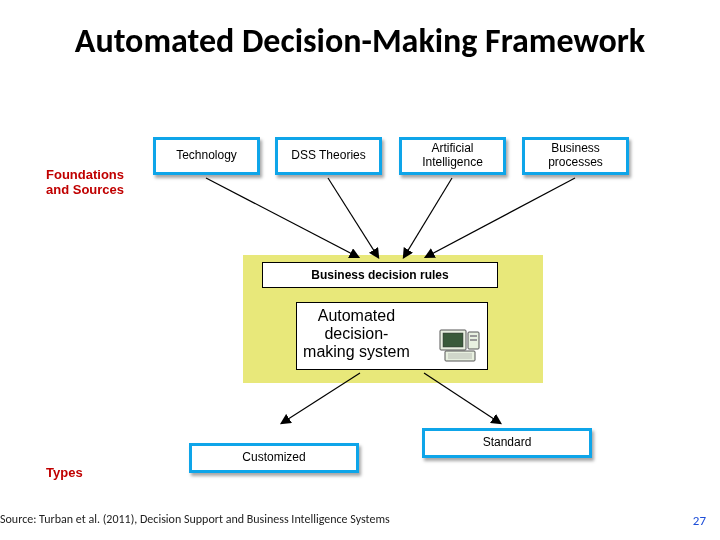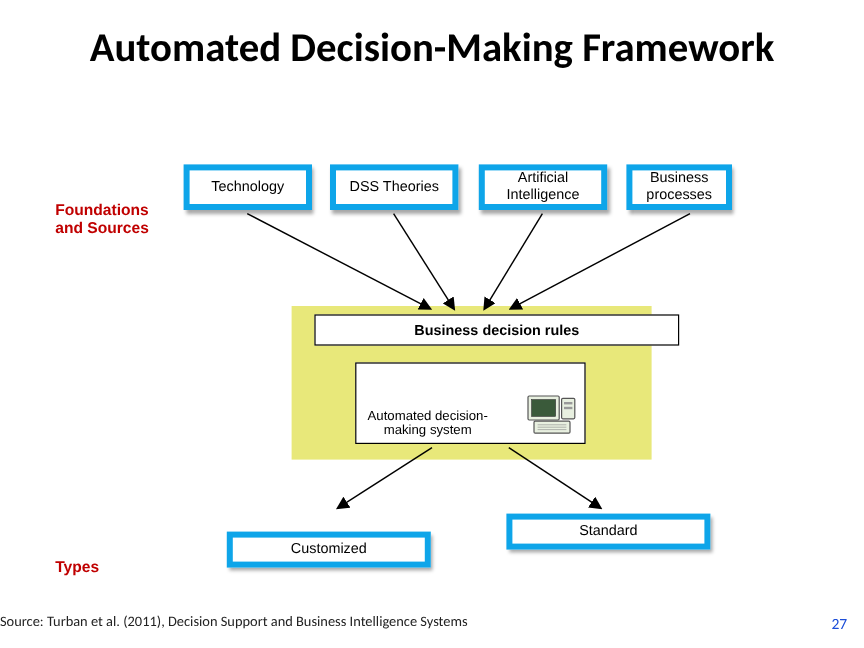--- a/index.html
+++ b/index.html
@@ -22,21 +22,21 @@
   }
   .canvas {
     position: absolute;
     left: 0; top: 0;
     width: 720px; height: 540px;
     pointer-events: none;
   }
   .box {
     position: absolute;
     background: #ffffff;
-    border: 5px solid #0ea5e9;
+    border: 3px solid #0ea5e9;
     box-shadow: 2px 3px 3px rgba(0,0,0,0.35);
     font-size: 12px;
     text-align: center;
     display: flex;
     align-items: center;
     justify-content: center;
     padding: 3px 4px;
     line-height: 1.15;
   }
   .red-label {
@@ -62,24 +62,24 @@
     text-align: center;
     display: flex;
     align-items: center;
     justify-content: center;
     padding: 4px 6px;
   }
   .sys-inner {
     position: absolute;
     border: 1px solid #000;
     background: #fff;
-    font-size: 11px;
+    font-size: 16px;
     text-align: center;
     display: flex;
-    align-items: flex-end;
+    align-items: flex-start;
     justify-content: flex-start;
     padding: 4px 6px;
   }
   .sys-text { width: 60%; text-align: center; }
   .computer {
     position: absolute;
     right: 6px; bottom: 4px;
     width: 42px; height: 36px;
   }
   .source {
@@ -102,25 +102,25 @@
 <body>
 
 <div class="title">Automated Decision-Making Framework</div>
 
 <div class="red-label" style="left:46px; top:140px; width:95px;">Foundations and Sources</div>
 <div class="red-label" style="left:46px; top:438px;">Types</div>
 
 <div class="box" style="left:153px; top:137px; width:107px; height:38px;">Technology</div>
 <div class="box" style="left:275px; top:137px; width:107px; height:38px;">DSS Theories</div>
 <div class="box" style="left:399px; top:137px; width:107px; height:38px;">Artificial Intelligence</div>
-<div class="box" style="left:522px; top:137px; width:88px; height:38px;">Business processes</div>
+<div class="box" style="left:522px; top:137px; width:107px; height:38px;">Business processes</div>
 
 <div class="yellow-bg" style="left:243px; top:255px; width:300px; height:128px;"></div>
 
-<div class="mid-inner" style="left:262px; top:262px; width:304px; height:26px;">Business decision rules</div>
+<div class="mid-inner" style="left:262px; top:262px; width:236px; height:26px;">Business decision rules</div>
 
 <div class="sys-inner" style="left:296px; top:302px; width:192px; height:68px;">
   <div class="sys-text">Automated decision-making system</div>
   <div class="computer">
     <svg viewBox="0 0 42 36" width="42" height="36">
       <rect x="1" y="1" width="26" height="20" rx="1" fill="#e8f0e0" stroke="#555" stroke-width="1"></rect>
       <rect x="4" y="4" width="20" height="14" fill="#3a5a3a" stroke="#333" stroke-width="0.5"></rect>
       <rect x="6" y="22" width="30" height="10" rx="1" fill="#e8f0e0" stroke="#555" stroke-width="1"></rect>
       <line x1="9" y1="25" x2="33" y2="25" stroke="#888" stroke-width="0.5"></line>
       <line x1="9" y1="27" x2="33" y2="27" stroke="#888" stroke-width="0.5"></line>

